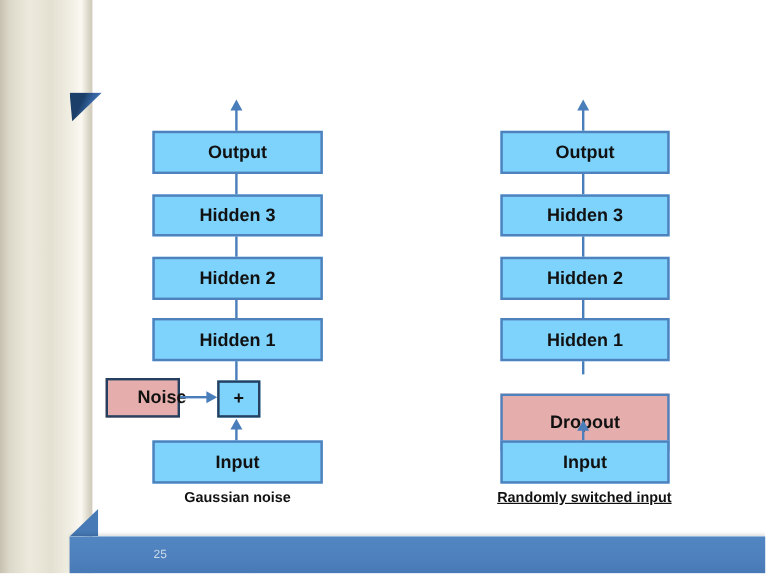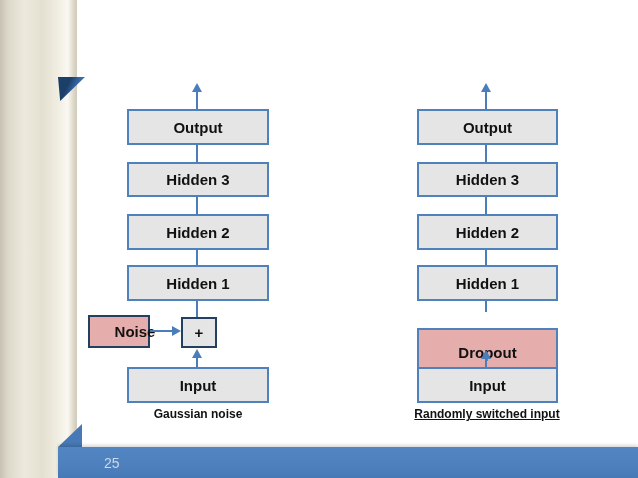--- a/index.html
+++ b/index.html
@@ -28,30 +28,30 @@
     clip-path:polygon(0 0,100% 0,8% 100%);
     background:linear-gradient(115deg,#1b3f69 35%,#33619d 55%,#4679b5 75%);
   }
   
   .footer-bar{
     position:absolute;left:58px;top:447px;width:580px;height:31px;
     background:linear-gradient(180deg,#5286c3 0%,#4d80bc 60%,#4679b5 100%);
     box-shadow:0 -2px 3px rgba(0,0,0,0.15);
     display:flex;align-items:center;
   }
-  .page-number{color:#ccd9ea;font-size:14px;padding-left:46px;}
+  .page-number{color:#ccd9ea;font-size:10px;padding-left:70px;}
   .fold-bottom{
     position:absolute;left:58px;top:424px;width:24px;height:23px;
     clip-path:polygon(100% 0,100% 100%,0 100%);
     background:linear-gradient(315deg,#4679b5 55%,#33619d 72%,#1b3f69 88%);
   }
   
   .box{
     position:absolute;box-sizing:border-box;
-    background:#e5e5e5;border:2px solid #4f81bd;
+    background:#7dd3fc;border:2px solid #4f81bd;
     display:flex;align-items:center;justify-content:center;
     font-size:15px;font-weight:bold;color:#111111;
   }
   .box.pink{background:#e5aeac;}
   .box.darkline{border-color:#243f60;}
   
   .vline{position:absolute;width:2px;background:#4a7ebb;}
   .hline{position:absolute;height:2px;background:#4a7ebb;}
   .arrow-up{
     position:absolute;width:0;height:0;

